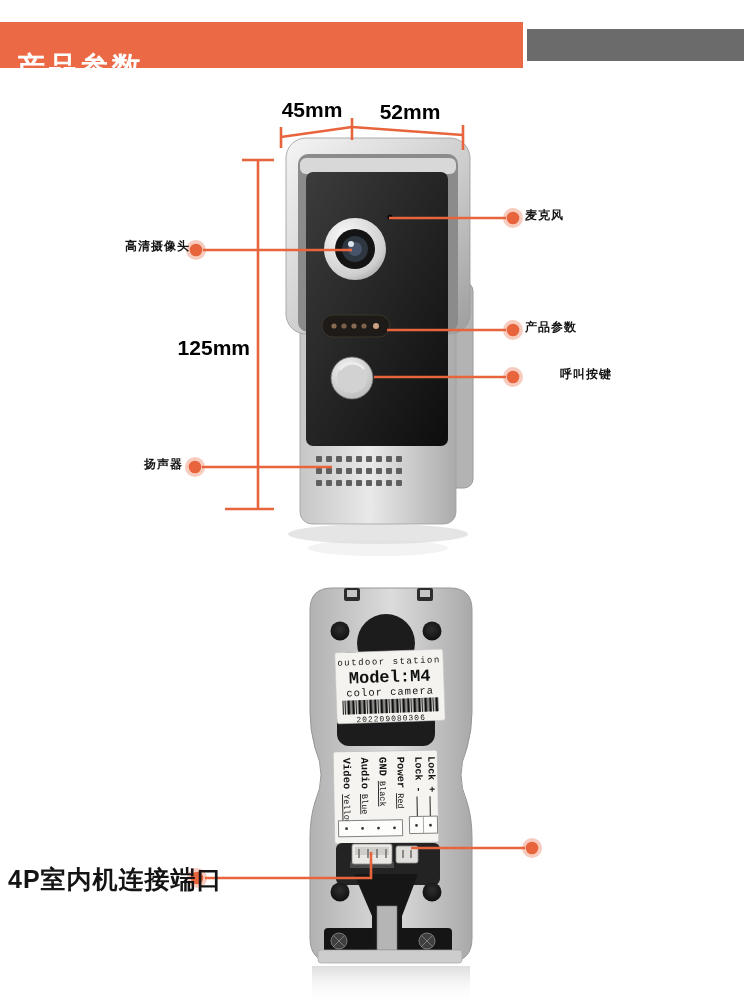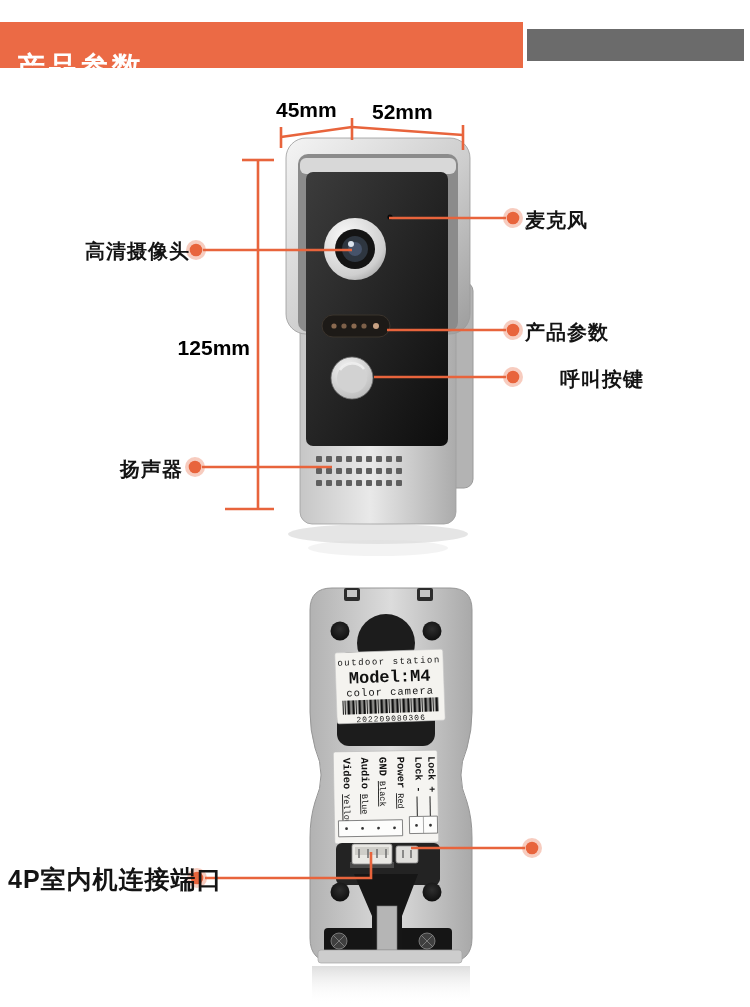--- a/index.html
+++ b/index.html
@@ -4,24 +4,24 @@
 <style>
   html,body{margin:0;padding:0;background:#fff;}
   #stage{position:relative;width:750px;height:1007px;background:#ffffff;overflow:hidden;
          font-family:"Liberation Sans",sans-serif;}
   
   .banner{position:absolute;left:0;top:22px;width:523px;height:46px;background:#EB6A45;
           display:flex;align-items:center;}
   .banner-title{color:#ffffff;font-size:29px;font-weight:bold;letter-spacing:3px;padding-left:16px;margin-top:46px;}
   .banner-bar{position:absolute;left:527px;top:29px;width:217px;height:32px;background:#6B6B6B;}
   
-  .cn-label{position:absolute;font-weight:bold;font-size:20px;color:#141414;letter-spacing:1px;white-space:nowrap;}
+  .cn-label{position:absolute;font-weight:bold;font-size:12px;color:#141414;letter-spacing:1px;white-space:nowrap;}
   .dim-label{position:absolute;font-weight:bold;font-size:21px;color:#000;white-space:nowrap;}
   .align-r{text-align:right;}
-  .align-c{text-align:left;}
+  .align-c{text-align:center;}
   svg{position:absolute;left:0;top:0;}
   svg text{font-family:"Liberation Mono",monospace;fill:#111;}
   .lbl-line1{font-size:9px;letter-spacing:1.5px;}
   .lbl-model{font-size:17px;font-weight:bold;}
   .lbl-line2{font-size:10.5px;letter-spacing:1px;}
   .lbl-serial{font-size:8px;letter-spacing:1px;}
   .wire{font-size:10.5px;font-weight:bold;}
   .wire-color{font-size:8.5px;font-weight:normal;text-decoration:underline;}
   .lock{font-size:10px;font-weight:bold;}
 </style>

